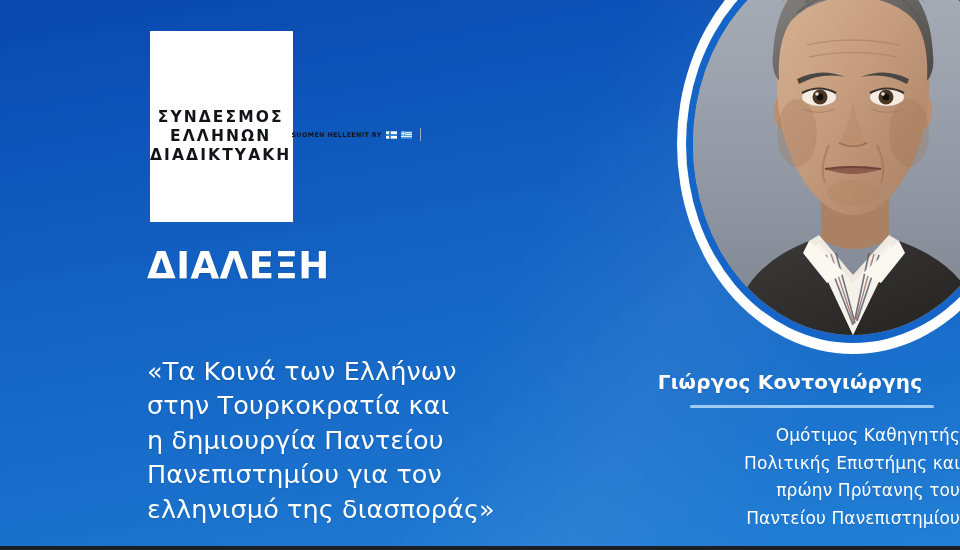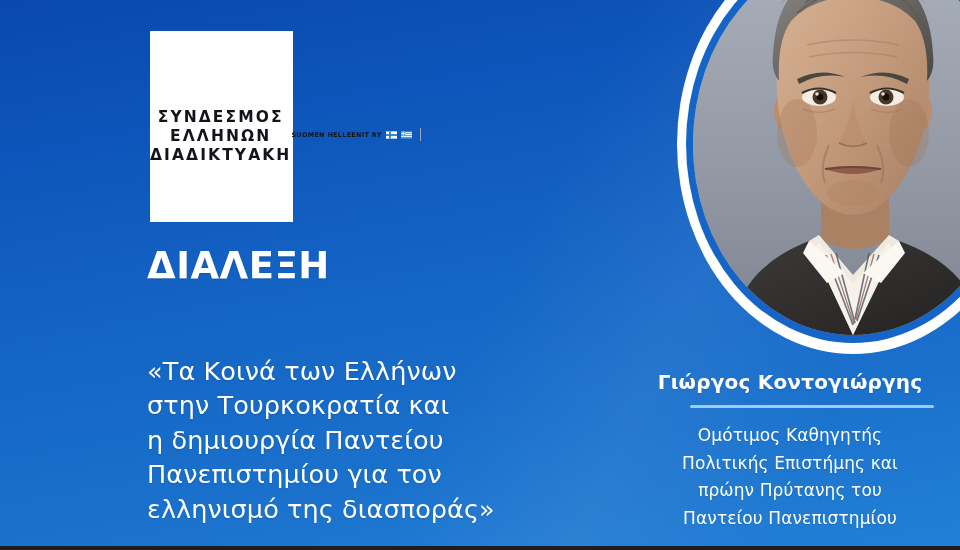--- a/index.html
+++ b/index.html
@@ -168,21 +168,21 @@
     width: 244px;
     height: 3px;
     background: #9ecbf2;
     border-radius: 2px;
   }
   #speaker-role {
     position: absolute;
     left: 620px;
     top: 422px;
     width: 340px;
-    text-align: center;
+    text-align: right;
     color: #ffffff;
     font-weight: 400;
     font-size: 17px;
     line-height: 1.62;
     letter-spacing: 0.1px;
     text-shadow: 0 1px 1px rgba(0,0,0,0.10);
   }
   #speaker-role span { display: block; }
 </style>
 </head>

